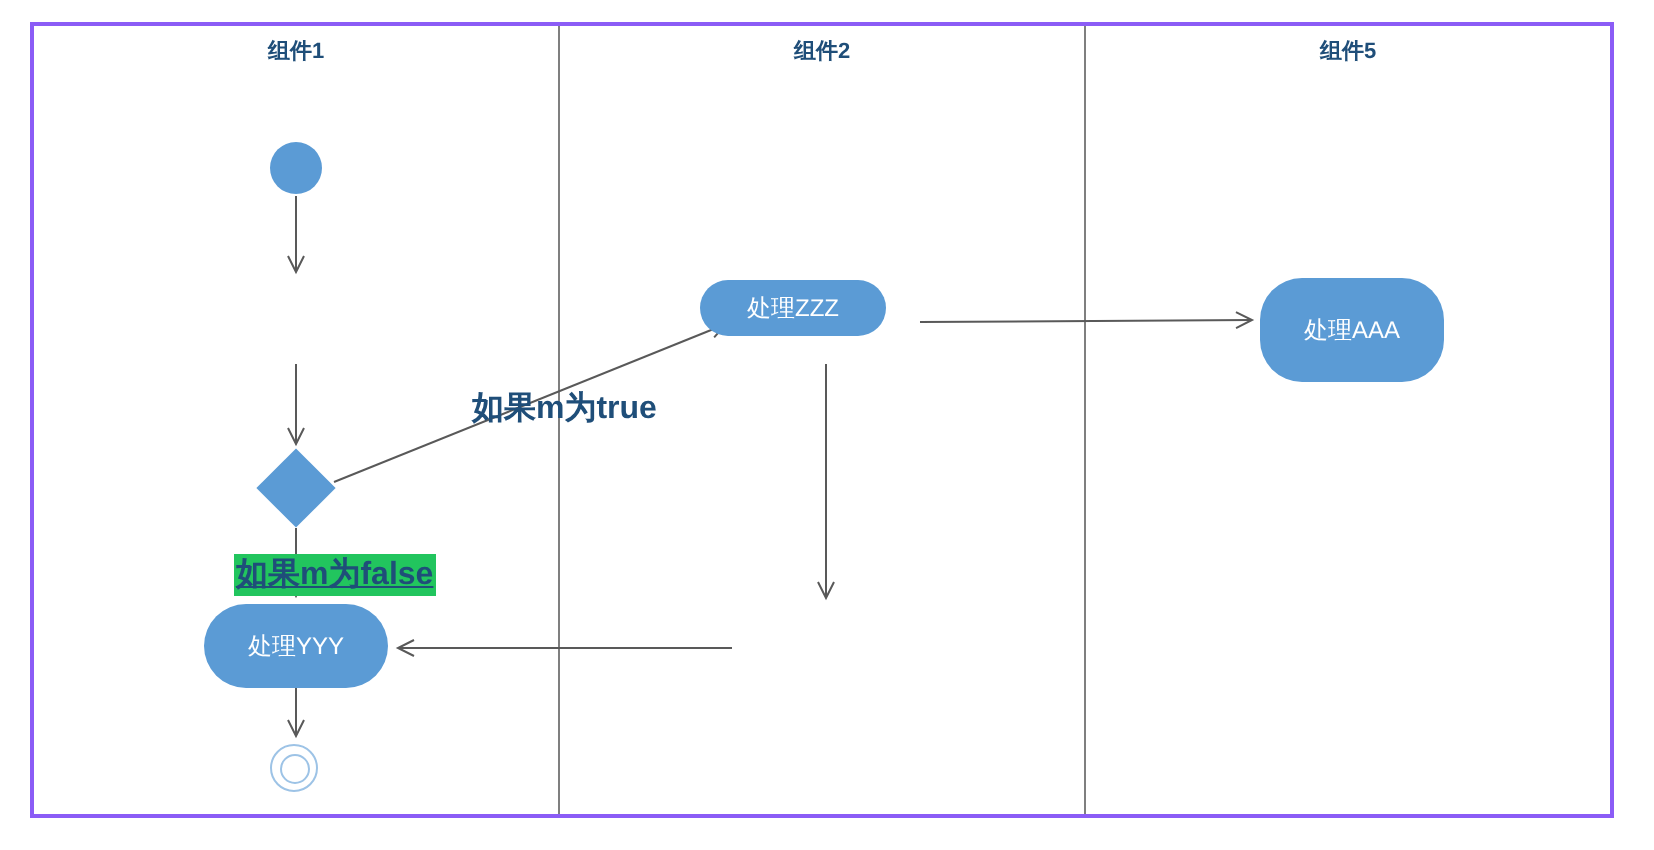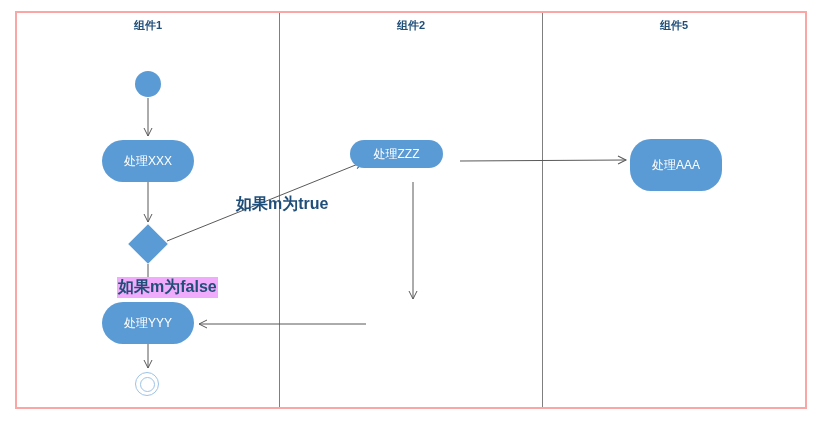--- a/index.html
+++ b/index.html
@@ -11,21 +11,21 @@
   }
   .canvas {
     position: relative;
     width: 827px; height: 425px;
   }
   
   .pool {
     position: absolute;
     left: 15px; top: 11px;
     width: 792px; height: 398px;
-    border: 2px solid #fca5a5;
+    border: 2px solid #8b5cf6;
     display: flex;
     box-sizing: border-box;
     background: #ffffff;
   }
   .lane {
     flex: 1 1 0;
     border-right: 1px solid #7f7f7f;
     position: relative;
   }
   .lane:last-child { border-right: none; }
@@ -81,21 +81,21 @@
     border-radius: 50%;
     box-sizing: border-box;
   }
   .edge-label {
     position: absolute;
     font-size: 16px;
     font-weight: bold;
     color: #1f4e79;
     white-space: nowrap;
   }
-  .edge-label.on-line { background: #f0abfc; padding: 0 1px; }
+  .edge-label.on-line { background: #22c55e; padding: 0 1px; text-decoration: underline; }
   .edges {
     position: absolute;
     left: 0; top: 0;
     pointer-events: none;
   }
 </style>
 </head>
 <body>
 
 <div class="canvas">
@@ -124,21 +124,20 @@
     <path d="M148,264 L148,298" fill="none" stroke="#595959" stroke-width="1" marker-end="url(#arrow)"></path>
     <path d="M460,161 L626,160" fill="none" stroke="#595959" stroke-width="1" marker-end="url(#arrow)"></path>
     <path d="M413,182 L413,299" fill="none" stroke="#595959" stroke-width="1" marker-end="url(#arrow)"></path>
     <path d="M366,324 L199,324" fill="none" stroke="#595959" stroke-width="1" marker-end="url(#arrow)"></path>
     <path d="M148,344 L148,368" fill="none" stroke="#595959" stroke-width="1" marker-end="url(#arrow)"></path>
   </svg>
 
   <div class="nodes">
     <div class="start-node"></div>
 
-    <div class="activity" style="left:102px; top:140px; width:92px; height:42px;">处理XXX</div>
 
     <div class="decision"></div>
 
     <div class="activity" style="left:102px; top:302px; width:92px; height:42px;">处理YYY</div>
 
     <div class="end-node">
       <div class="end-node-inner"></div>
     </div>
 
     <div class="activity" style="left:350px; top:140px; width:93px; height:28px;">处理ZZZ</div>

